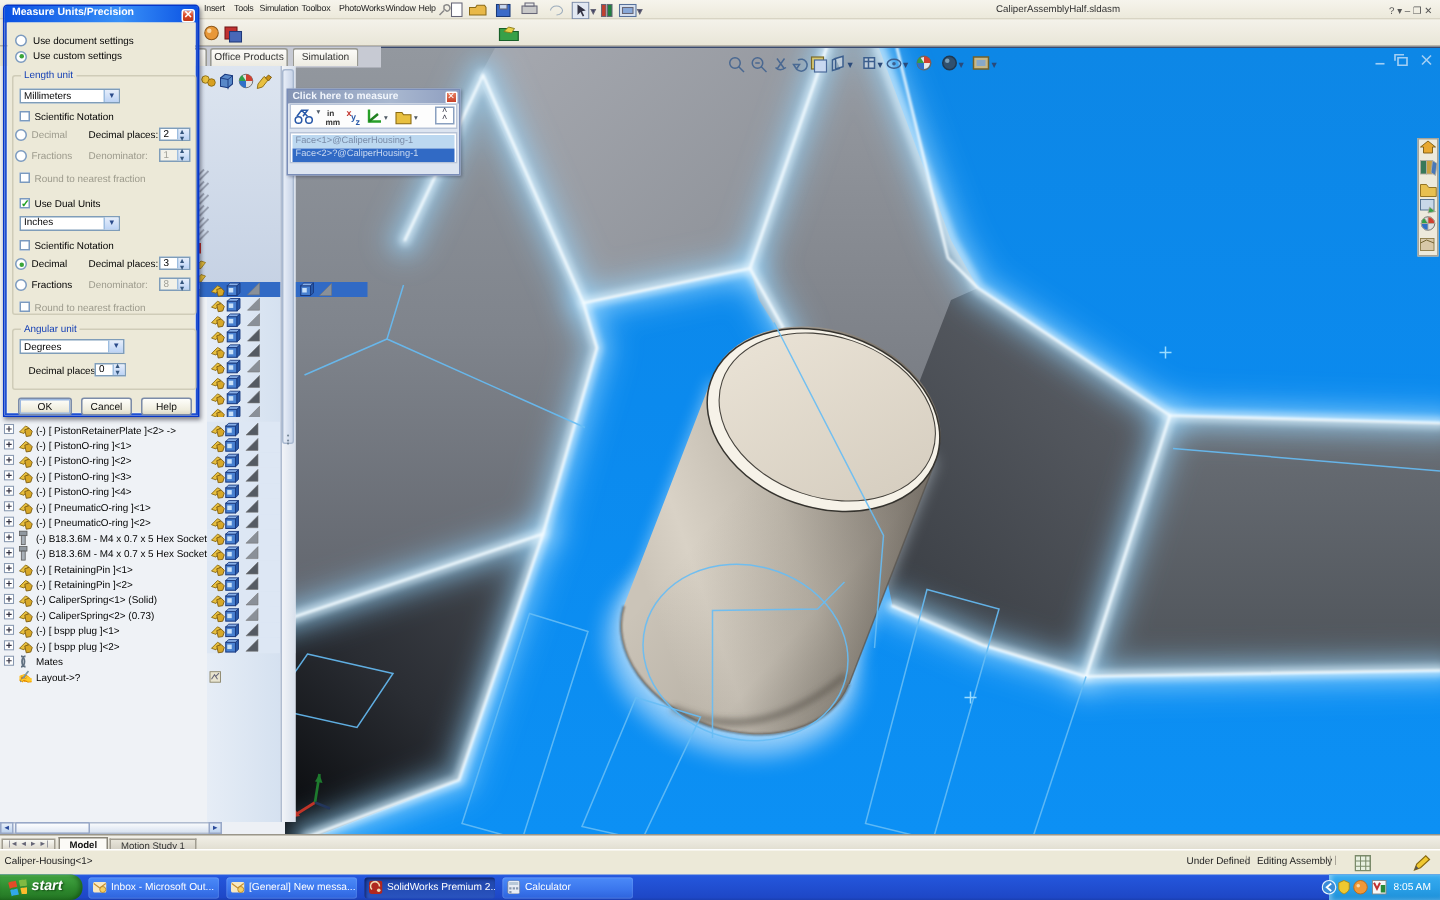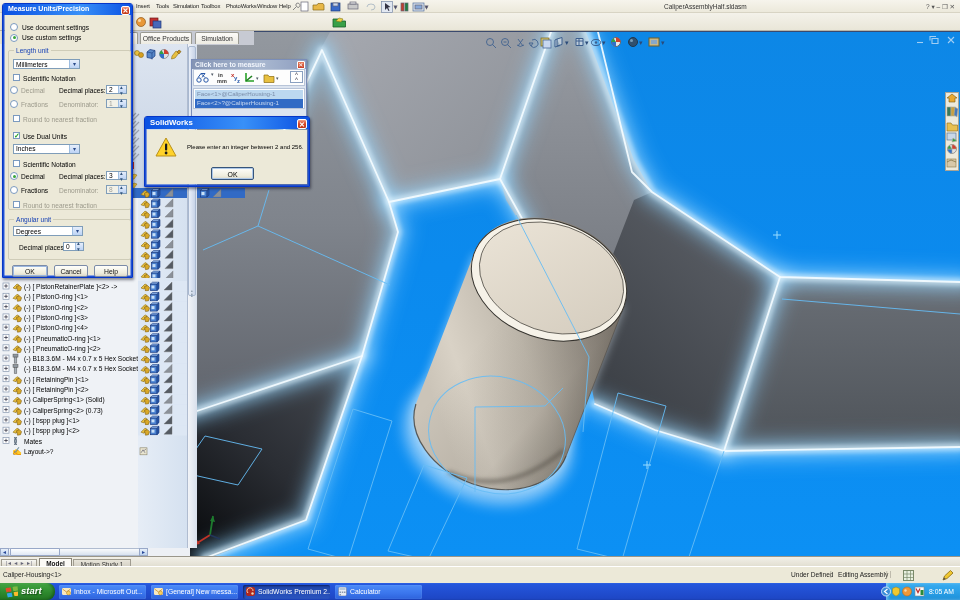--- a/index.html
+++ b/index.html
@@ -799,33 +799,20 @@
 <path d="M70,5 h4 l1,1.5 h5 v6 h-10 z" fill="#E8C040" stroke="#8A6A10" stroke-width="0.7"></path>
 <text x="82" y="10" font-size="5" fill="#505A66">▾</text>
 </svg>
 <div style="position:absolute;right:3px;top:11px;width:13px;height:12px;background:#fff;border:1px solid #8AA0C0;text-align:center;font-size:6px;color:#334;line-height:5px;">˄<br>˄</div>
 <div style="position:absolute;left:1px;right:1px;top:28px;height:21px;background:#fff;border:1px solid #B8C4D8;">
 <div style="position:absolute;left:1px;right:1px;top:1px;height:9px;background:#BCD8F0;font-size:6.2px;color:#7A8CA8;padding-left:2px;">Face&lt;1&gt;@CaliperHousing-1</div>
 <div style="position:absolute;left:1px;right:1px;top:10px;height:9px;background:#316AC5;font-size:6.2px;color:#C8D8F0;padding-left:2px;">Face&lt;2&gt;?@CaliperHousing-1</div>
 </div>
 </div>
 
-<div class="xpdlg" style="left:144px;top:116px;width:166px;height:71px;">
-<div class="xptitle" style="height:12px;font-size:7.8px;">SolidWorks</div>
-<div class="xpX" style="top:1.5px;width:10px;height:10px;line-height:9px;">✕</div>
-<div class="xpbody" style="top:13px;">
-<svg style="position:absolute;left:8px;top:7px" width="22" height="20" viewBox="0 0 22 20">
-<path d="M11,1 L21,19 L1,19 Z" fill="#FFD22A" stroke="#B8901A" stroke-width="1"></path>
-<rect x="10" y="6.5" width="2.2" height="7" rx="1" fill="#1A1A1A"></rect>
-          <circle cx="11.1" cy="16" r="1.4" fill="#1A1A1A"></circle>
-</svg>
-<div style="position:absolute;left:40px;top:14px;font-size:6px;color:#000;white-space:nowrap;">Please enter an integer between 2 and 256.</div>
-<div style="position:absolute;left:64px;top:37px;width:43px;height:13px;background:linear-gradient(#FEFEFB,#EFEDDE 70%,#DDD9C8);border:1px solid #37557A;border-radius:2px;box-shadow:0 0 0 1px #AEC8E8 inset;font-size:6.9px;text-align:center;padding-top:2.5px;color:#000;">OK</div>
-</div>
-</div>
 
 <div class="xpdlg" style="left:2px;top:3px;width:131px;height:275px;">
 <div class="xptitle">Measure Units/Precision</div>
 <div class="xpX">✕</div>
 <div class="xpbody">
 <div class="radio" style="left:5px;top:8px;"></div>
         <span class="lab" style="left:17px;top:8.5px;">Use document settings</span>
 <div class="radio on" style="left:5px;top:18.5px;"></div>
         <span class="lab" style="left:17px;top:19px;">Use custom settings</span>
 <div class="gbox" style="left:3px;top:35px;width:123px;height:160px;"></div>

